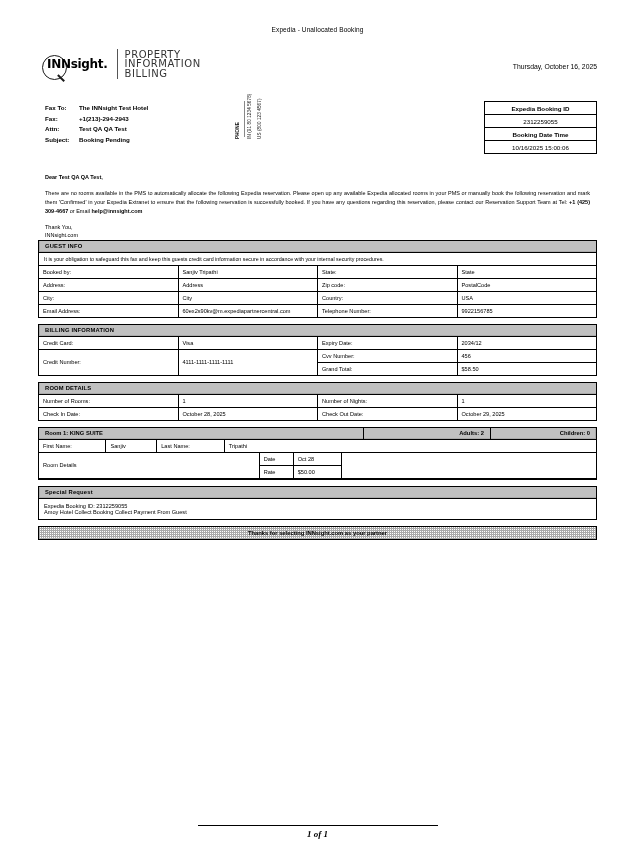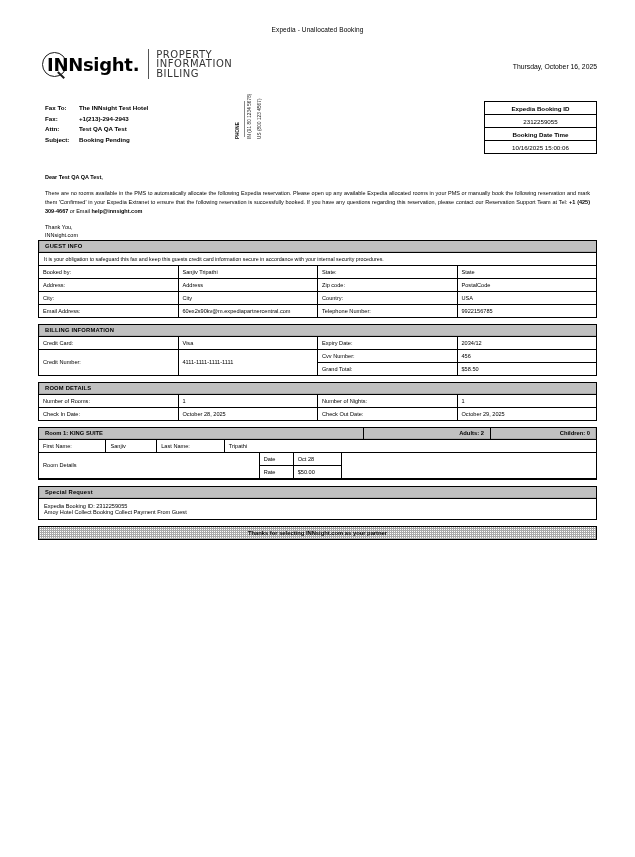--- a/index.html
+++ b/index.html
@@ -40,21 +40,21 @@
     position: absolute;
     left: 45px;
     top: 4px;
     display: flex;
     align-items: center;
   }
   .logo-mark {
     position: relative;
     display: flex;
     align-items: center;
-    font-size: 18px;
+    font-size: 12px;
     font-weight: bold;
     letter-spacing: -.3px;
     font-family: "DejaVu Sans", sans-serif;
   }
   .logo-ring {
     position: absolute;
     left: -3px;
     top: -2px;
     width: 23px;
     height: 23px;
@@ -476,14 +476,18 @@
       <td style="padding:4px 5px">
         <div>Expedia Booking ID: 2312259055</div>
         <div>Amoy Hotel Collect Booking Collect Payment From Guest</div>
       </td>
     </tr>
   </tbody>
     </table>
 
   <div class="thanks-bar">Thanks for selecting INNsight.com as your partner</div>
 
+  <div class="footer">
+    <div class="footer-rule"></div>
+    <div class="footer-page">1 of 1</div>
+  </div>
 
 </div>
 
 </body></html>

